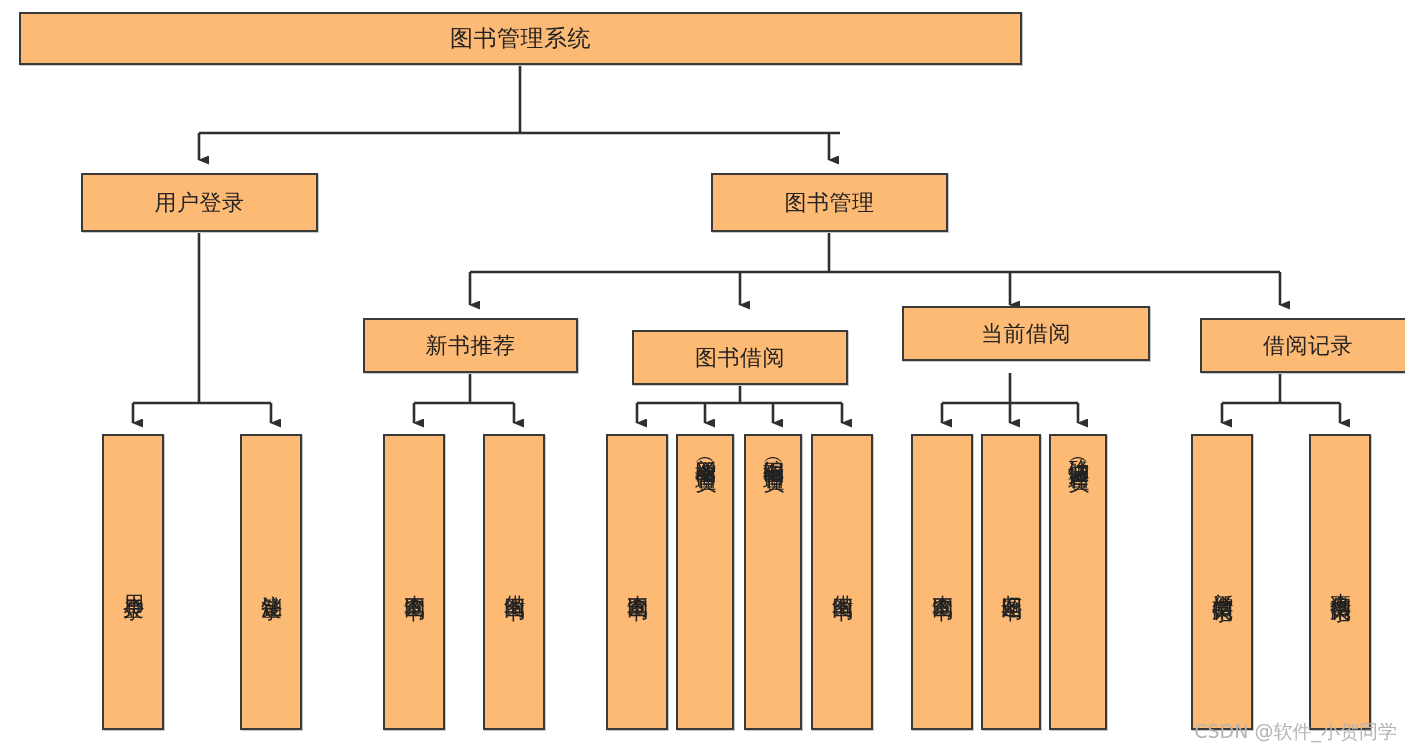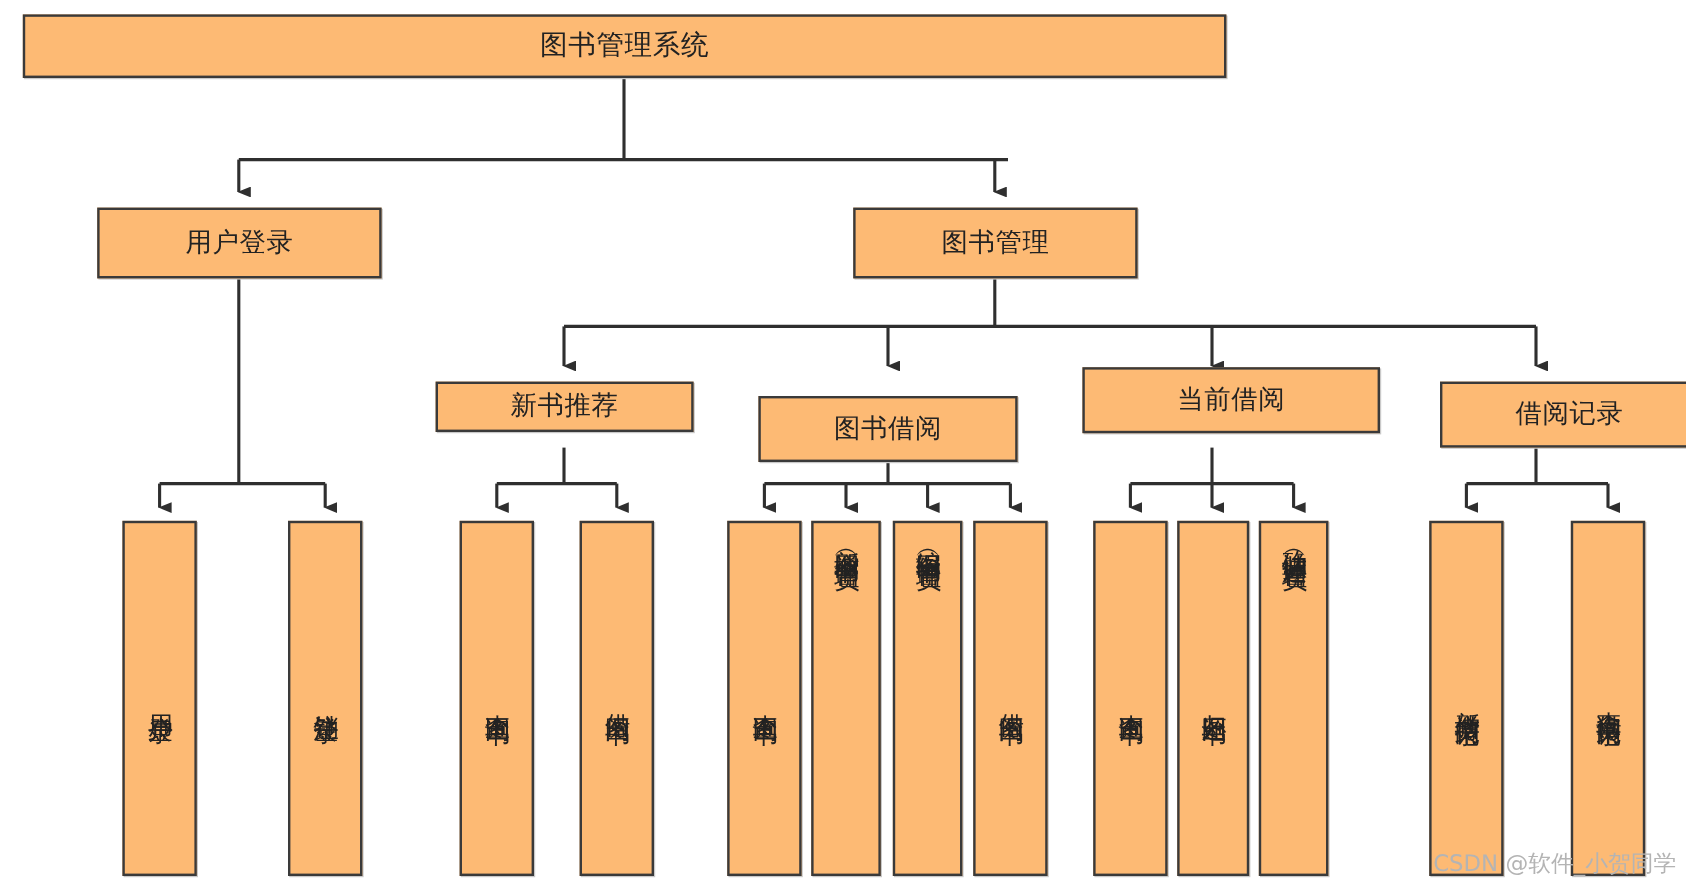--- a/index.html
+++ b/index.html
@@ -70,21 +70,21 @@
   }
   
   .node.leaf.center-v {
     align-items: center;
     padding-top: 0;
   }
   
   #watermark {
     position: absolute;
     right: 8px;
-    bottom: 14px;
+    bottom: 2px;
     font-size: 19px;
     color: #b4b4b4;
     white-space: nowrap;
     font-family: "DejaVu Sans", "Liberation Sans", sans-serif;
   }
 </style>
 </head>
 <body>
 
 <div id="diagram-root">
@@ -144,21 +144,21 @@
   </div>
 
   <div class="node level-2" style="left:81px; top:173px; width:237px; height:59px;">
     <span class="label">用户登录</span>
   </div>
 
   <div class="node level-2" style="left:711px; top:173px; width:237px; height:59px;">
     <span class="label">图书管理</span>
   </div>
 
-  <div class="node level-3" style="left:363px; top:318px; width:215px; height:42px;">
+  <div class="node level-3" style="left:363px; top:318px; width:215px; height:55px;">
     <span class="label">新书推荐</span>
   </div>
 
   <div class="node level-3" style="left:632px; top:318px; width:216px; height:55px;margin-top:12px;">
     <span class="label">图书借阅</span>
   </div>
 
   <div class="node level-3" style="left:902px; top:306px; width:248px; height:55px;">
     <span class="label">当前借阅</span>
   </div>

